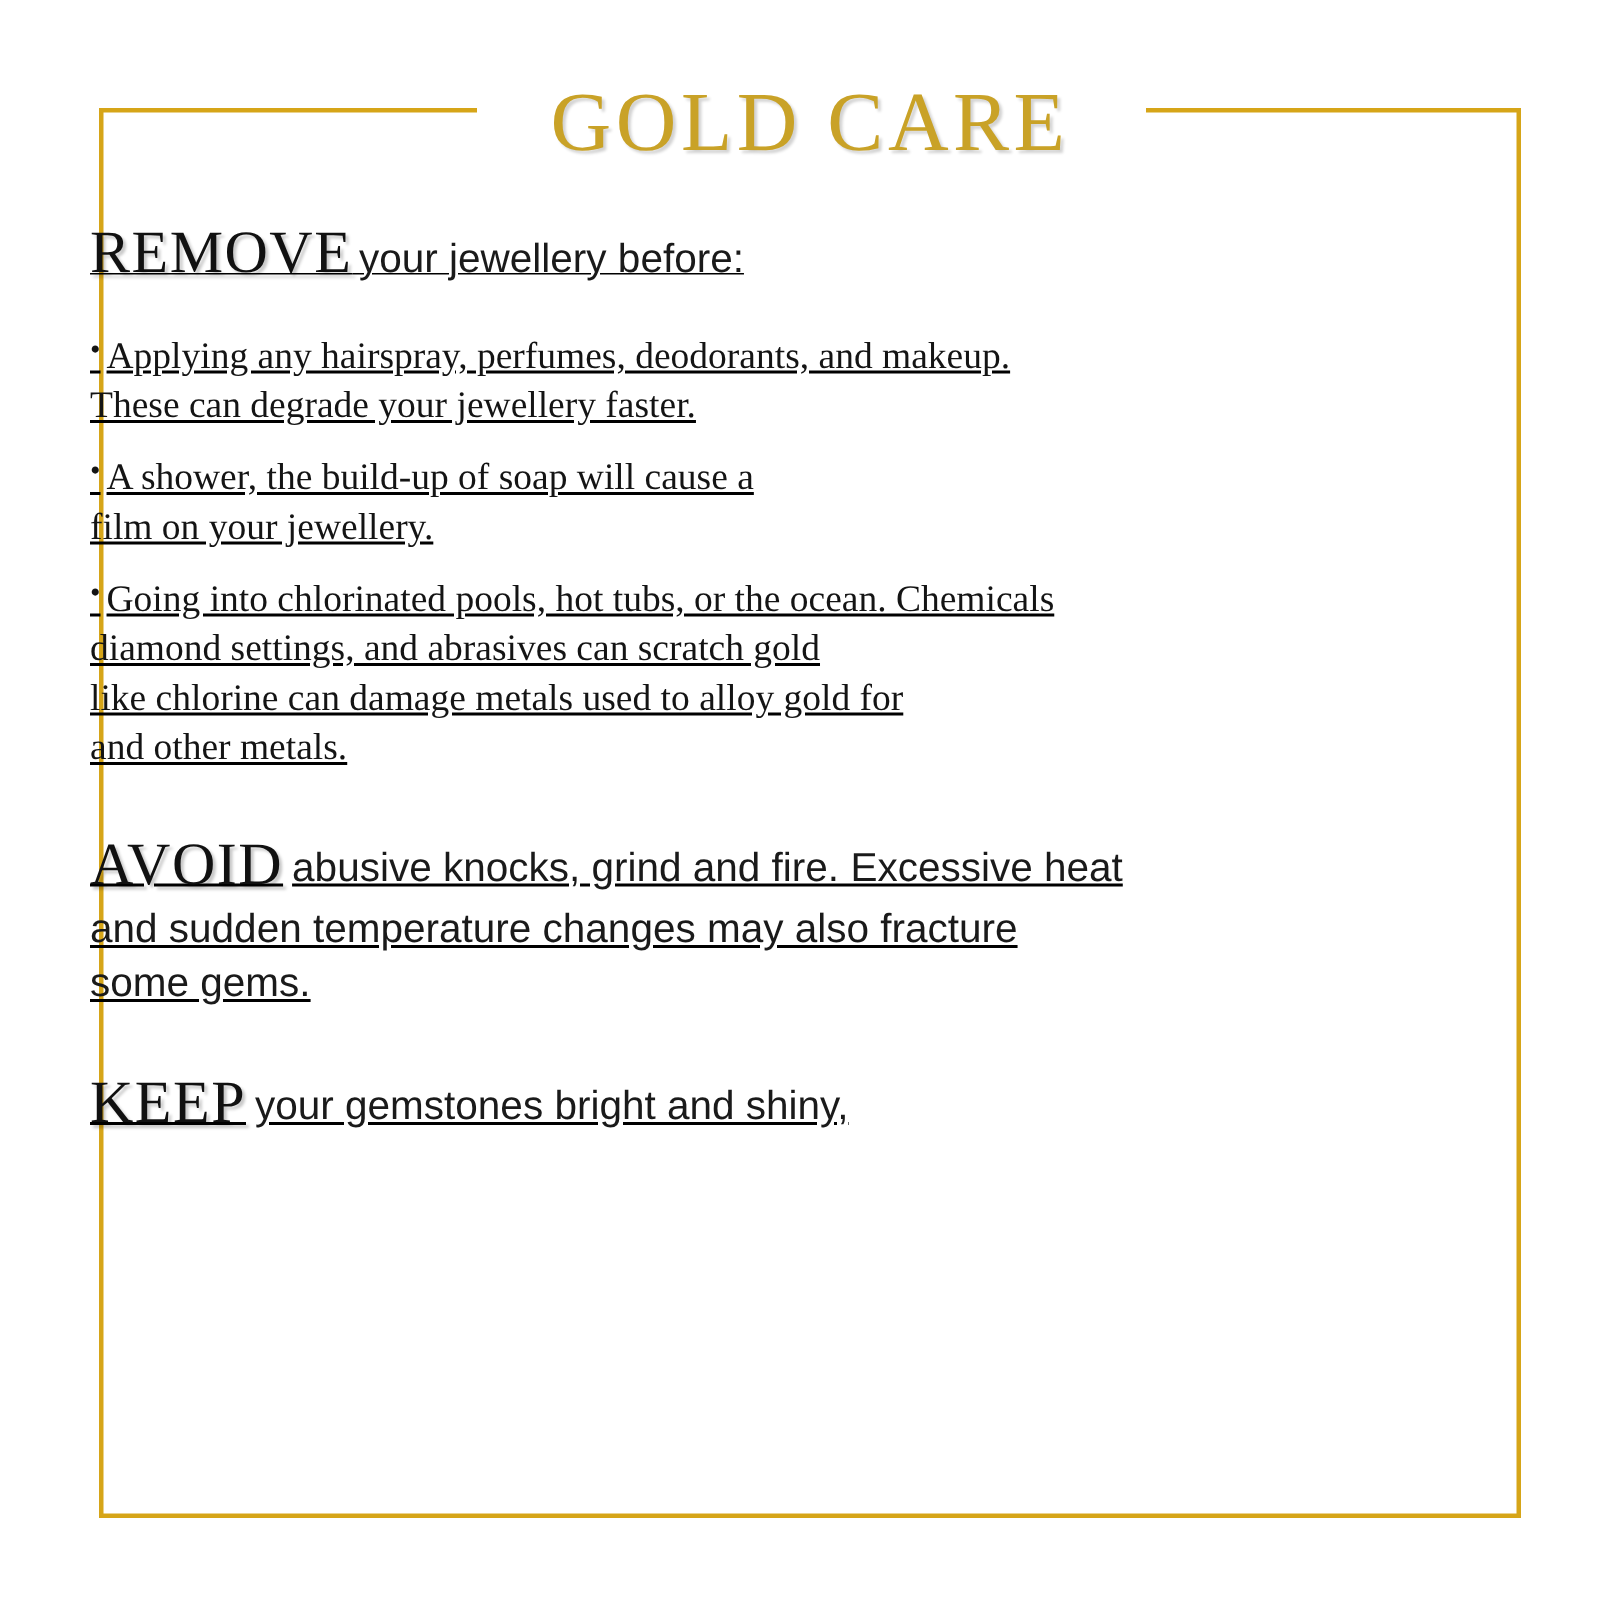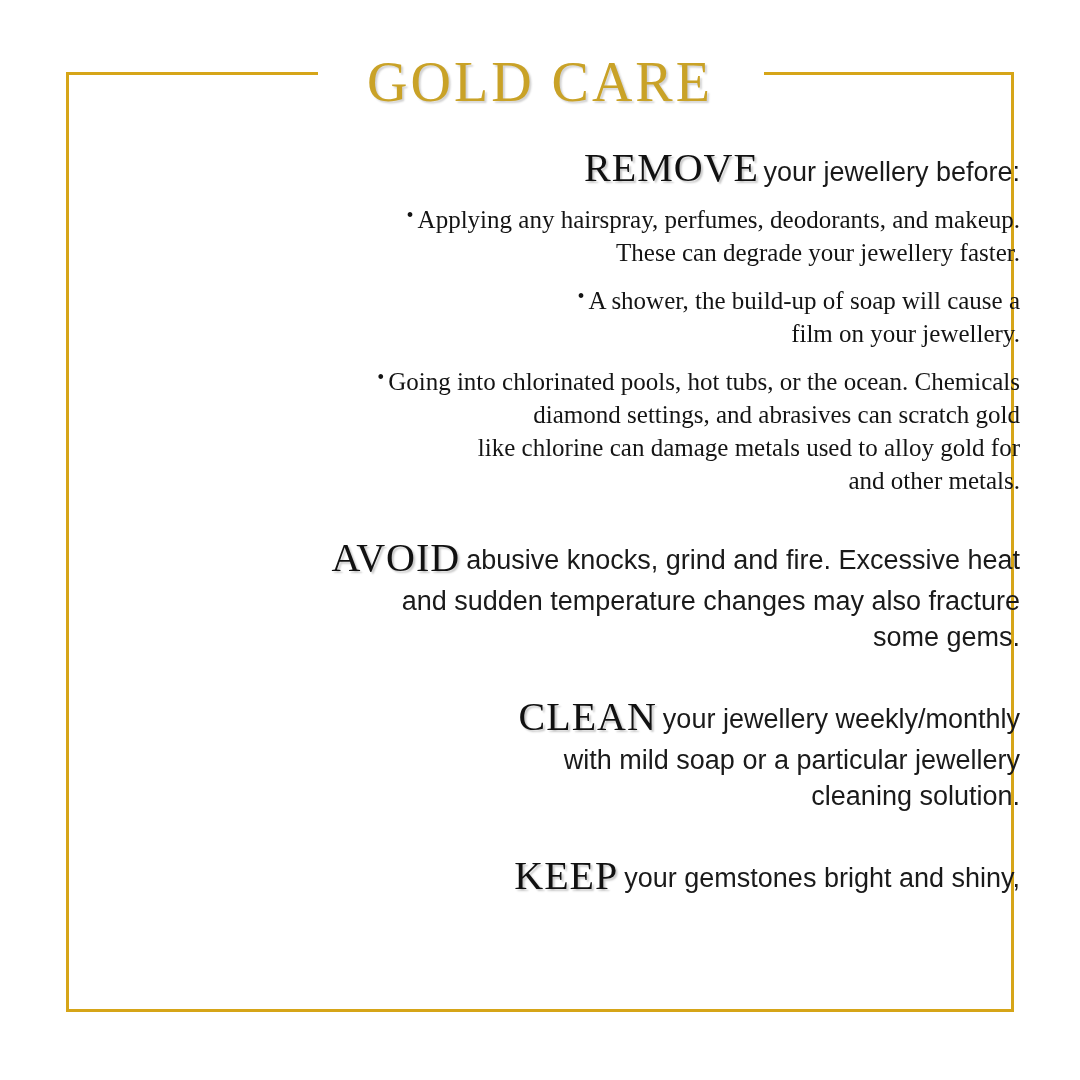--- a/index.html
+++ b/index.html
@@ -54,21 +54,22 @@
     color: #c9a227;
     text-shadow: 2px 2px 2px rgba(0,0,0,0.18);
     font-weight: normal;
   }
 
   .content {
     position: absolute;
     top: 140px;
     left: 60px;
     width: 960px;
-    text-align: right;
+    text-align: left;
+    text-decoration: underline;
   }
 
   .heading-line {
     margin-top: 6px;
     margin-bottom: 10px;
     line-height: 1.1;
   }
   .kw {
     font-family: "Liberation Serif", serif;
     font-size: 40px;
@@ -76,21 +77,21 @@
     color: #111;
     text-shadow: 2px 2px 2px rgba(0,0,0,0.22);
   }
   .kw-after {
     font-family: "Liberation Sans", sans-serif;
     font-size: 27px;
     color: #1a1a1a;
   }
 
   .bullets {
-    margin-top: 12px;
+    margin-top: 30px;
   }
   .bullet {
     font-family: "Liberation Serif", serif;
     font-size: 25px;
     color: #141414;
     line-height: 1.32;
     margin-bottom: 14px;
     position: relative;
   }
   .bullet .dot {
@@ -157,25 +158,20 @@
 
     </div>
 
     <div class="section">
       <span class="ln"><span class="kw">AVOID</span><span>abusive knocks, grind and fire. Excessive heat</span></span>
       <span class="ln">and sudden temperature changes may also fracture</span>
       <span class="ln">some gems.</span>
     </div>
 
 
-    <div class="section">
-      <span class="ln"><span class="kw">CLEAN</span><span>your jewellery weekly/monthly</span></span>
-      <span class="ln">with mild soap or a particular jewellery</span>
-      <span class="ln">cleaning solution.</span>
-    </div>
 
     <div class="section">
       <span class="ln"><span class="kw">KEEP</span><span>your gemstones bright and shiny,</span></span>
 
     </div>
 
   </div>
 </div>
 
 </body></html>

